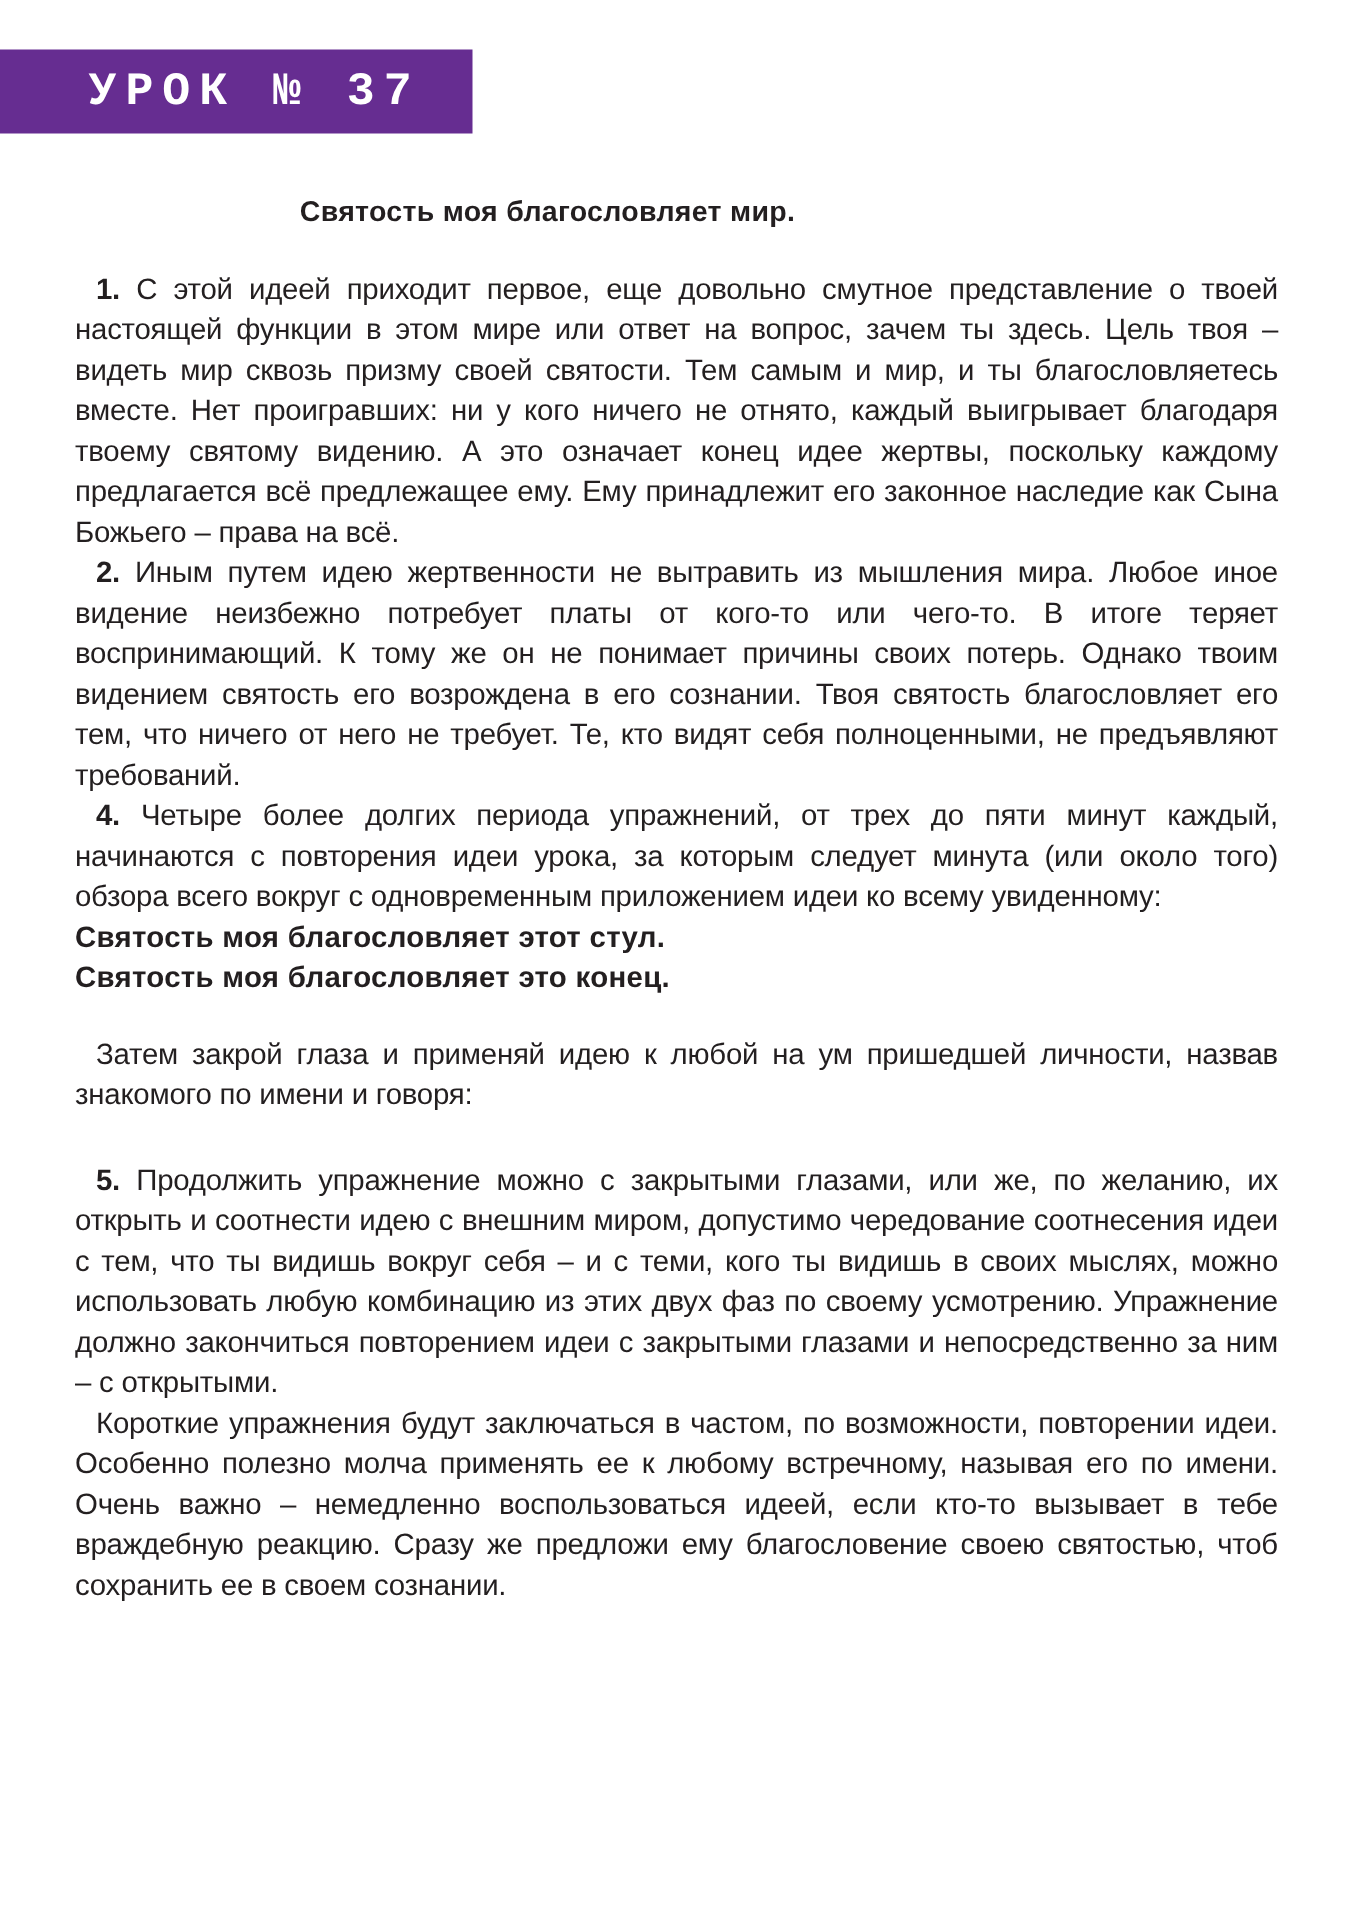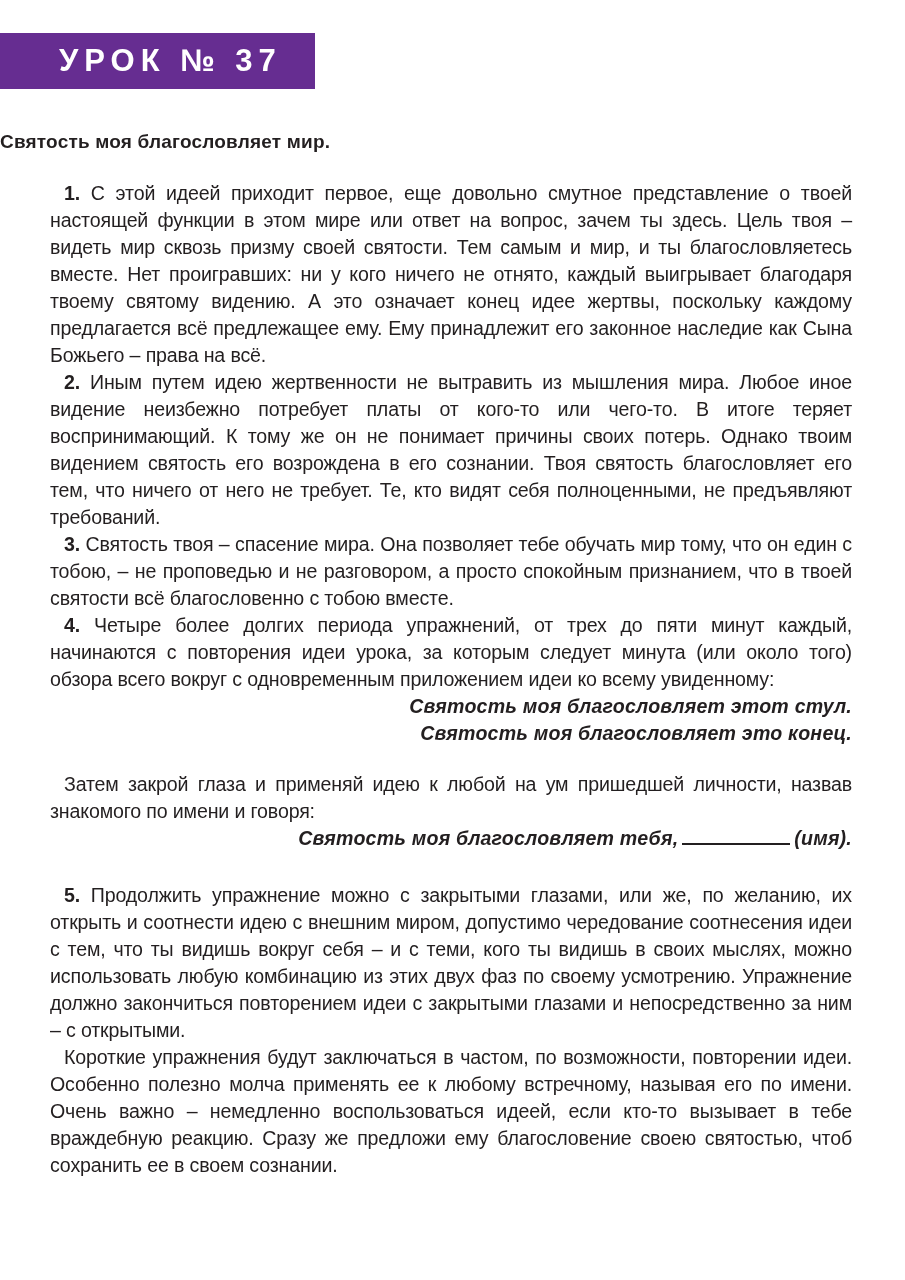--- a/index.html
+++ b/index.html
@@ -5,36 +5,36 @@
   html, body { margin: 0; padding: 0; background: #ffffff; }
   body {
     width: 905px; height: 1280px; position: relative; overflow: hidden;
     font-family: "Liberation Sans", sans-serif; color: #231f20;
   }
   .lesson-banner {
     position: absolute; left: 0; top: 33px; width: 315px; height: 56px;
     background: #662d91; display: flex; align-items: center;
   }
   .lesson-banner span {
-    font-family: Liberation Sans, sans-serif; font-weight: bold; color: #ffffff;
+    font-family: Liberation Mono, monospace; font-weight: bold; color: #ffffff;
     font-size: 31px; letter-spacing: 6px; margin-left: 59px; white-space: nowrap;
   }
   .title {
-    position: absolute; top: 131px; left: 0; width: 730px; 
+    position: absolute; top: 131px; left: 0; width: 730px; text-align: center;
     font-weight: bold; font-size: 19px; letter-spacing: 0.2px;
   }
   .content {
     position: absolute; left: 50px; top: 180px; width: 802px;
     font-size: 19.6px; line-height: 27px; text-align: justify;
     letter-spacing: -0.15px;
   }
   .content p { margin: 0; text-indent: 14px; }
   .content p b { font-weight: bold; }
   .center-it {
-    text-align: right; font-style: italic; font-weight: bold;
+    text-align: left; font-weight: bold;
     text-indent: 0 !important; letter-spacing: 0.2px;
   }
   .gap { height: 24px; }
   .blank {
     display: inline-block; width: 108px; border-bottom: 2px solid #231f20;
     margin: 0 4px; height: 18px; vertical-align: baseline;
   }
   .sec5 { margin-top: 30px !important; }
 </style>
 </head>
@@ -42,26 +42,24 @@
 
 <div class="lesson-banner">
   <span>УРОК № 37</span>
 </div>
 
 <div class="title">Святость моя благословляет мир.</div>
 
 <div class="content">
   <p><b>1.</b><span> С этой идеей приходит первое, еще довольно смутное представление о твоей настоящей функции в этом мире или ответ на вопрос, зачем ты здесь. Цель твоя – видеть мир сквозь призму своей святости. Тем самым и мир, и ты благословляетесь вместе. Нет проигравших: ни у кого ничего не отнято, каждый выигрывает благодаря твоему святому видению. А это означает конец идее жертвы, поскольку каждому предлагается всё предлежащее ему. Ему принадлежит его законное наследие как Сына Божьего – права на всё.</span></p>
   <p><b>2.</b><span> Иным путем идею жертвенности не вытравить из мышления мира. Любое иное видение неизбежно потребует платы от кого-то или чего-то. В итоге теряет воспринимающий. К тому же он не понимает причины своих потерь. Однако твоим видением святость его возрождена в его сознании. Твоя святость благословляет его тем, что ничего от него не требует. Те, кто видят себя полноценными, не предъявляют требований.</span></p>
-  <p><b>3.</b><span> Святость твоя – спасение мира. Она позволяет тебе обучать мир тому, что он един с тобою, – не проповедью и не разговором, а просто спокойным признанием, что в твоей святости всё благословенно с тобою вместе.</span></p>
   <p><b>4.</b><span> Четыре более долгих периода упражнений, от трех до пяти минут каждый, начинаются с повторения идеи урока, за которым следует минута (или около того) обзора всего вокруг с одновременным приложением идеи ко всему увиденному:</span></p>
 
   <p class="center-it">Святость моя благословляет этот стул.</p>
   <p class="center-it">Святость моя благословляет это конец.</p>
 
   <div class="gap"></div>
 
   <p>Затем закрой глаза и применяй идею к любой на ум пришедшей личности, назвав знакомого по имени и говоря:</p>
-  <p class="center-it"><span>Святость моя благословляет тебя,</span><span class="blank"></span><span>(имя).</span></p>
 
   <p class="sec5"><b>5.</b><span> Продолжить упражнение можно с закрытыми глазами, или же, по желанию, их открыть и соотнести идею с внешним миром, допустимо чередование соотнесения идеи с тем, что ты видишь вокруг себя – и с теми, кого ты видишь в своих мыслях, можно использовать любую комбинацию из этих двух фаз по своему усмотрению. Упражнение должно закончиться повторением идеи с закрытыми глазами и непосредственно за ним – с открытыми.</span></p>
   <p>Короткие упражнения будут заключаться в частом, по возможности, повторении идеи. Особенно полезно молча применять ее к любому встречному, называя его по имени. Очень важно – немедленно воспользоваться идеей, если кто-то вызывает в тебе враждебную реакцию. Сразу же предложи ему благословение своею святостью, чтоб сохранить ее в своем сознании.</p>
 </div>
 
 </body></html>

